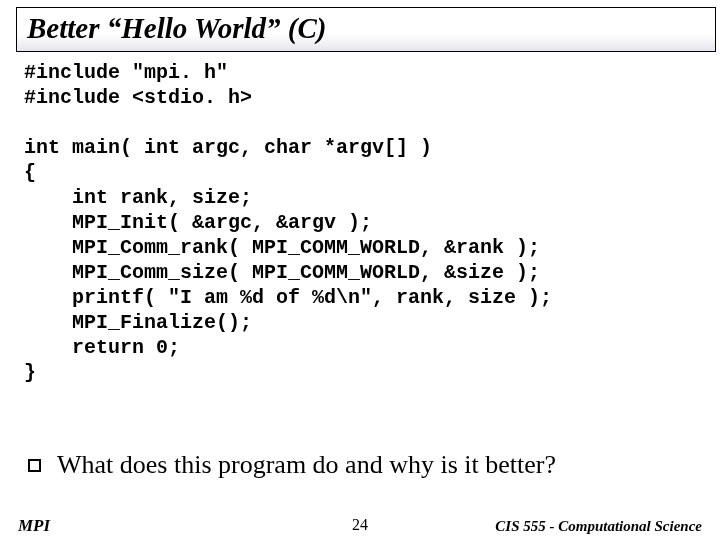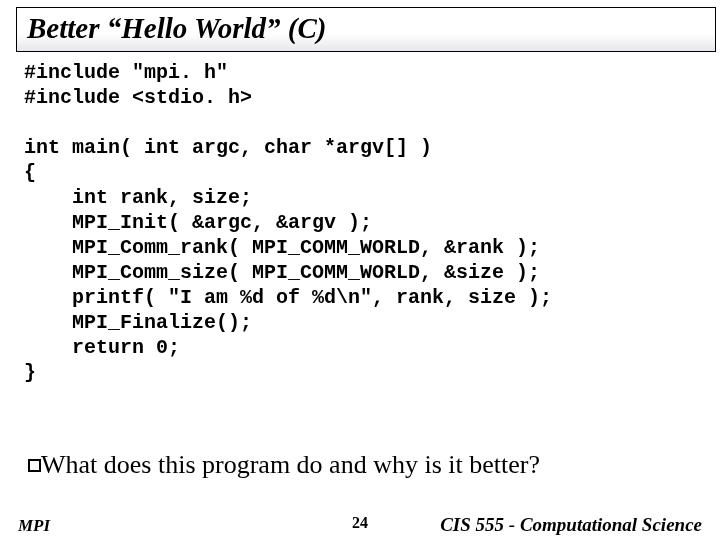--- a/index.html
+++ b/index.html
@@ -36,21 +36,21 @@
     line-height: 1.25;
     white-space: pre;
     color: #000;
   }
   .question-row {
     position: absolute;
     top: 450px;
     left: 28px;
     display: flex;
     align-items: center;
-    gap: 0;
+    gap: 16px;
   }
   .bullet {
     width: 13px;
     height: 13px;
     border: 2px solid #000;
     background: #fff;
     flex-shrink: 0;
   }
   .question-text {
     font-size: 26px;
@@ -70,24 +70,23 @@
     font-weight: bold;
     font-style: italic;
     color: #000;
   }
   .footer-center {
     font-size: 16px;
     color: #000;
     position: absolute;
     left: 50%;
     transform: translateX(-50%);
-    font-weight: bold;
   }
   .footer-right {
-    font-size: 19px;
+    font-size: 15px;
     font-style: italic;
     font-weight: bold;
     color: #000;
   }
 </style>
 </head>
 <body>
 
 <div class="title-box">
   <div class="title-text">Better “Hello World” (C)</div>

